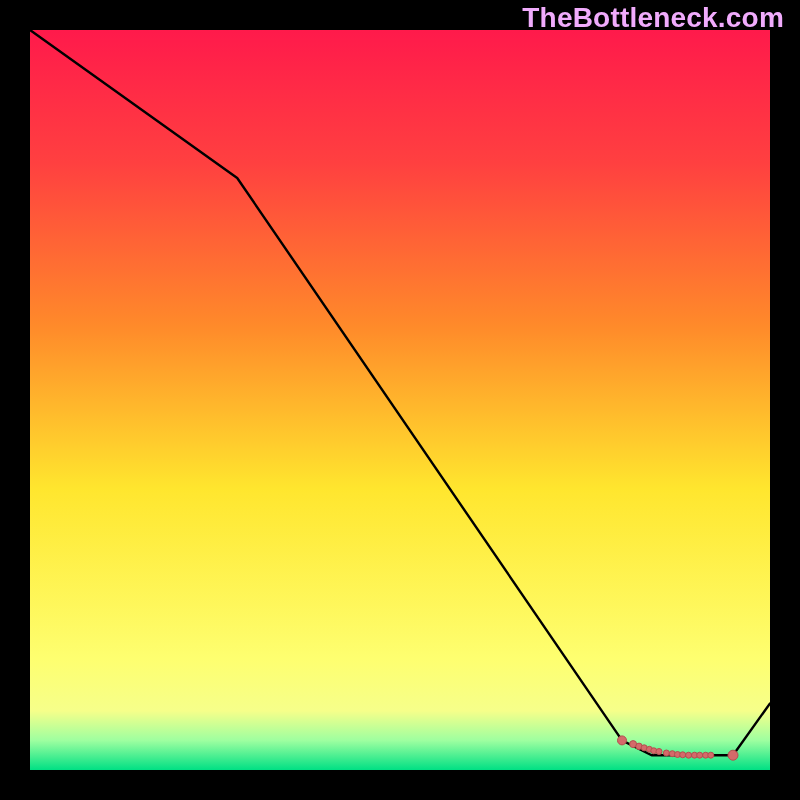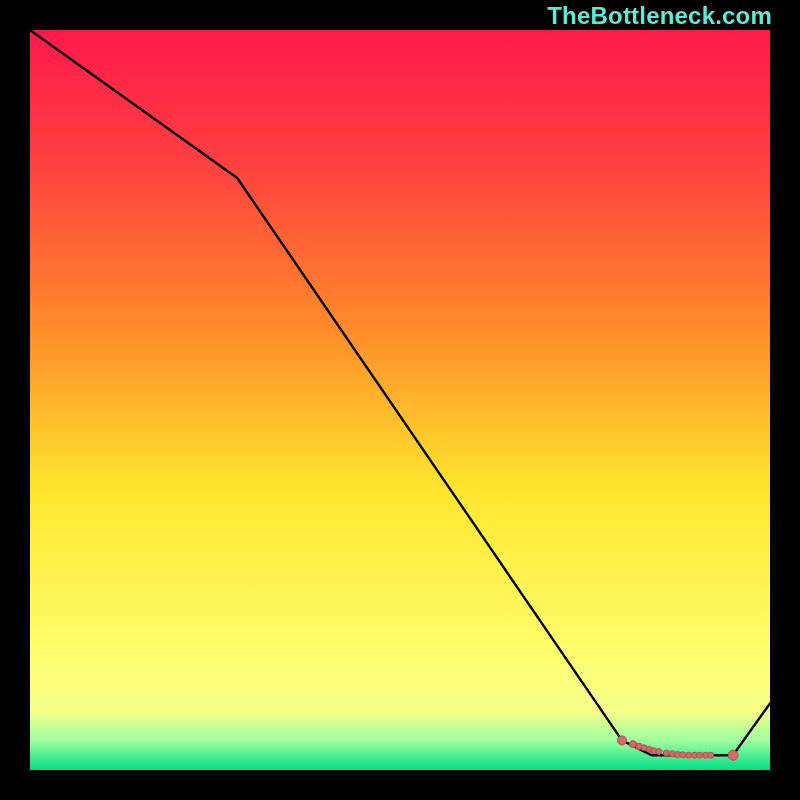--- a/index.html
+++ b/index.html
@@ -13,23 +13,23 @@
   }
   .frame {
     position: relative;
     width: 800px;
     height: 800px;
     background: #000;
   }
   .watermark {
     position: absolute;
     top: 2px;
-    right: 28px;
-    color: #5eead4;
-    font-size: 24px;
+    right: 16px;
+    color: #f0abfc;
+    font-size: 28px;
     font-weight: 600;
     letter-spacing: 0.2px;
     user-select: none;
   }
   .plot {
     position: absolute;
     left: 30px;
     top: 30px;
     width: 740px;
     height: 740px;

